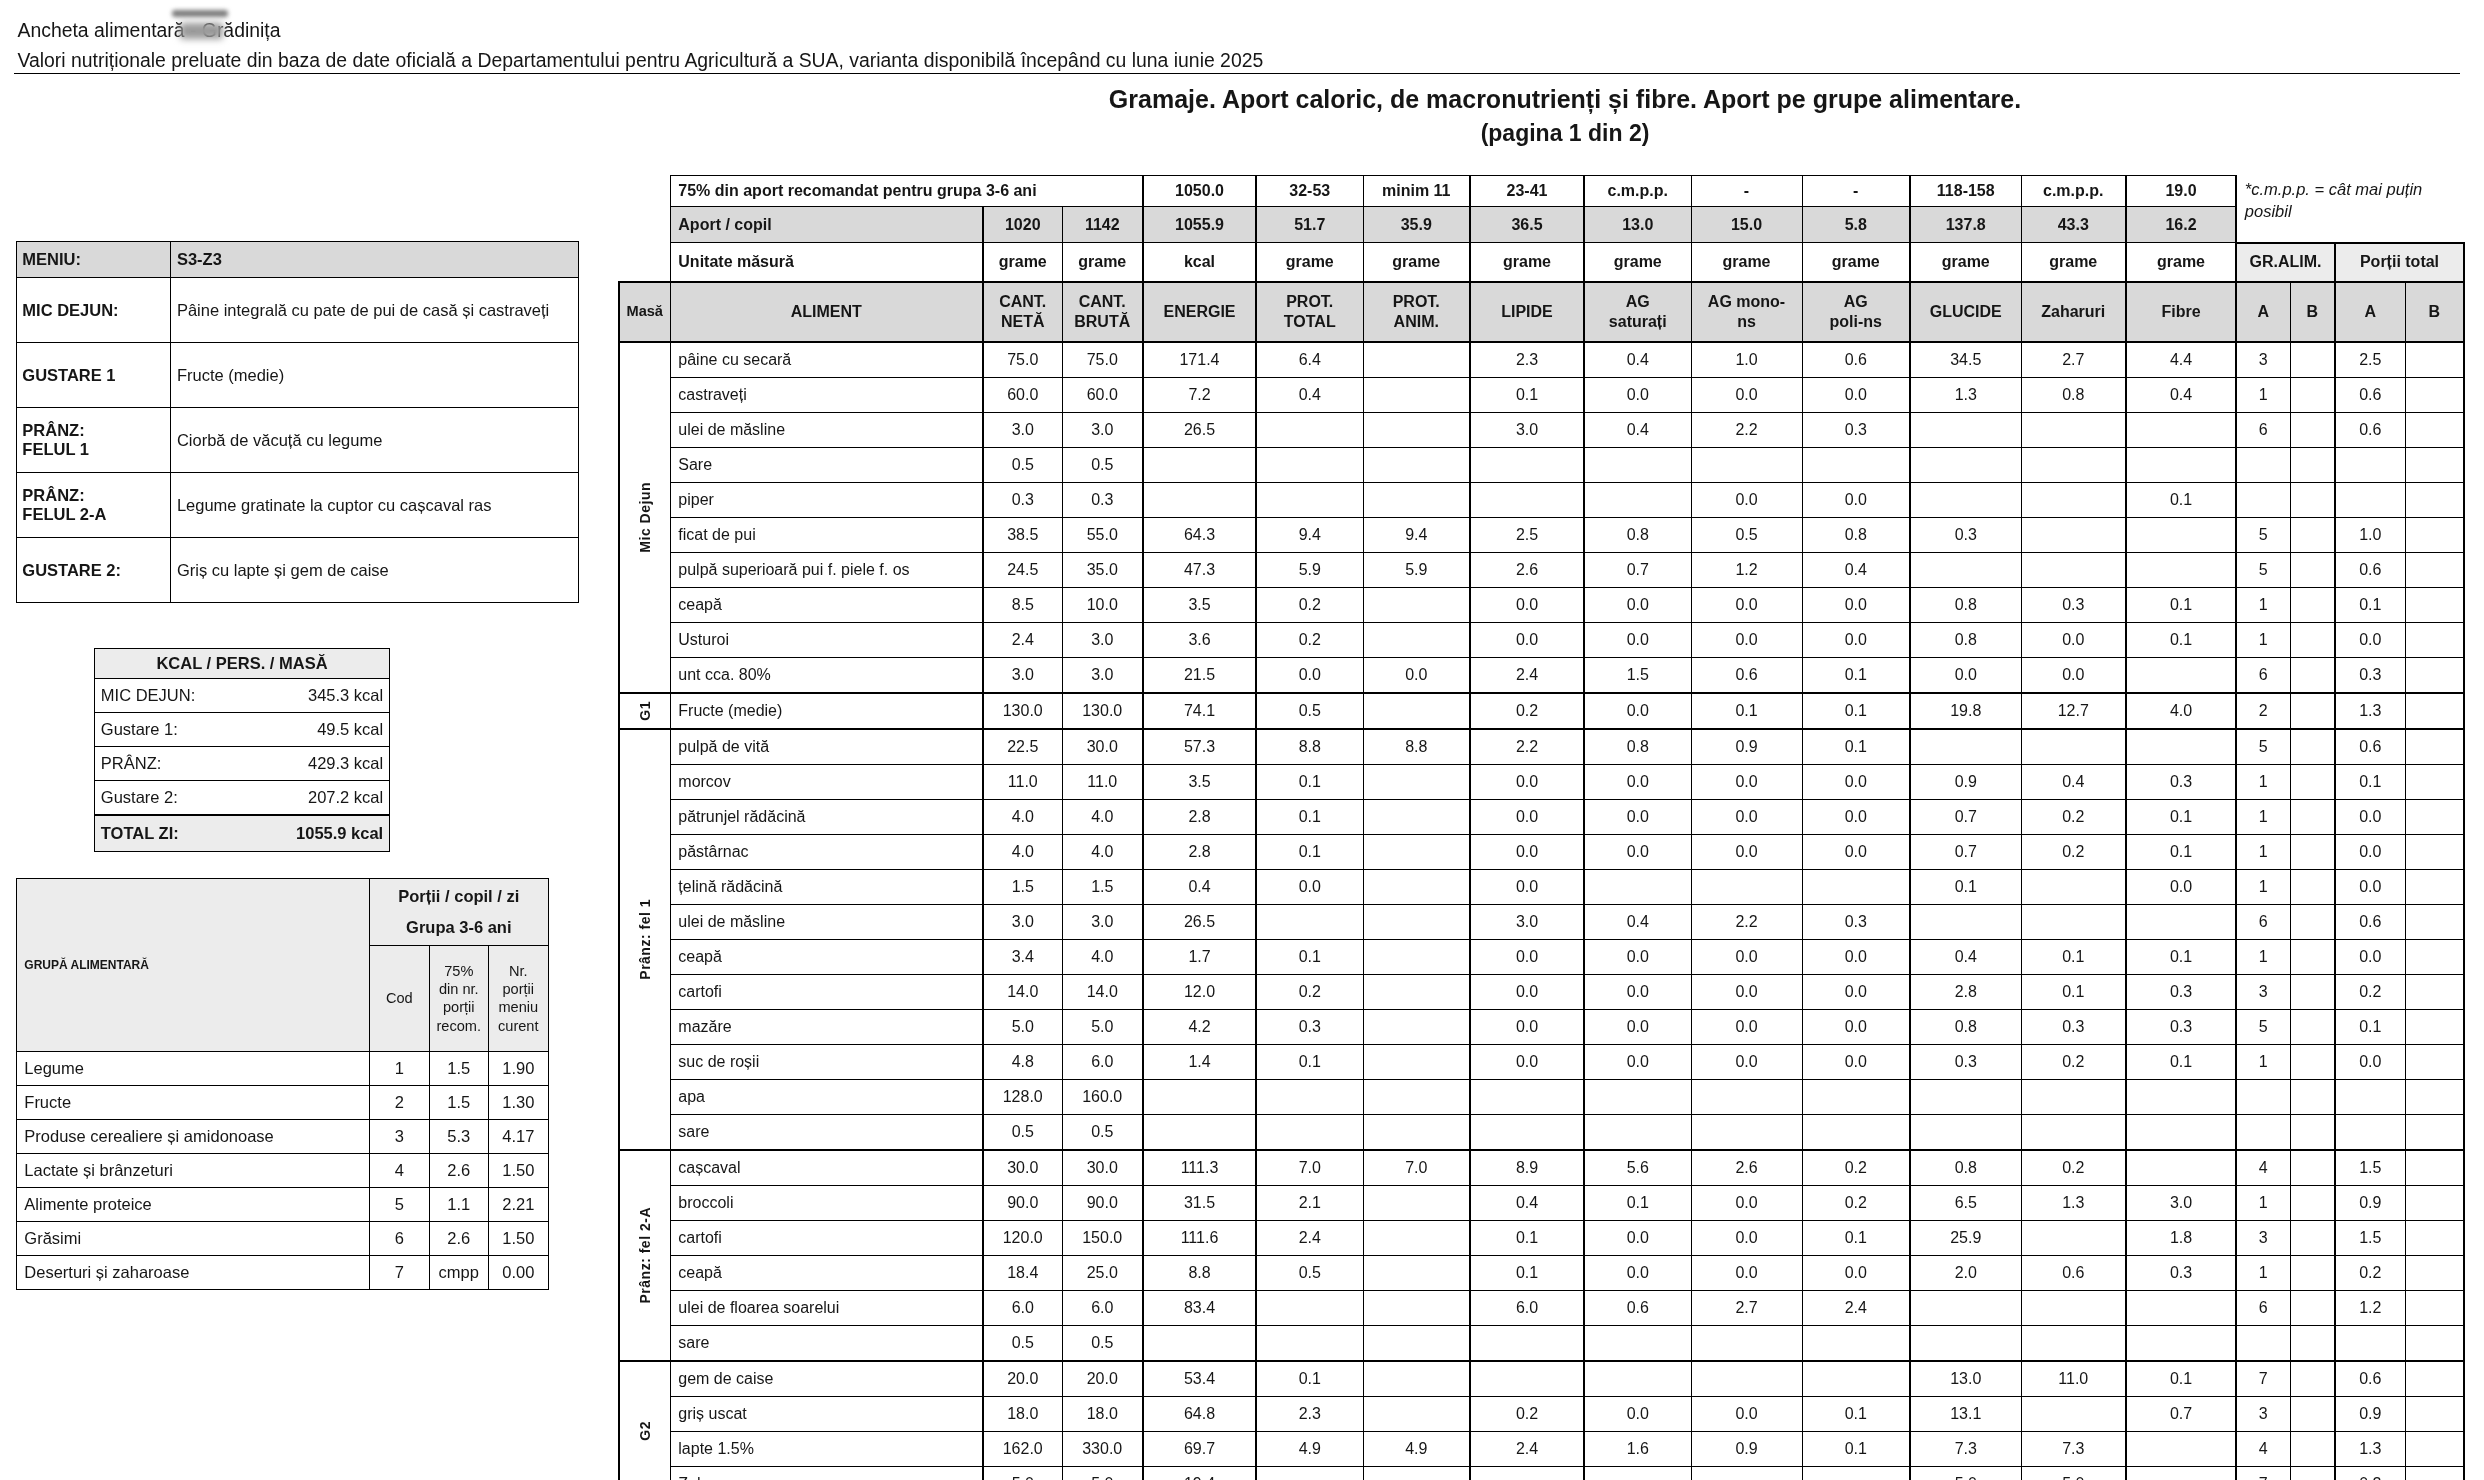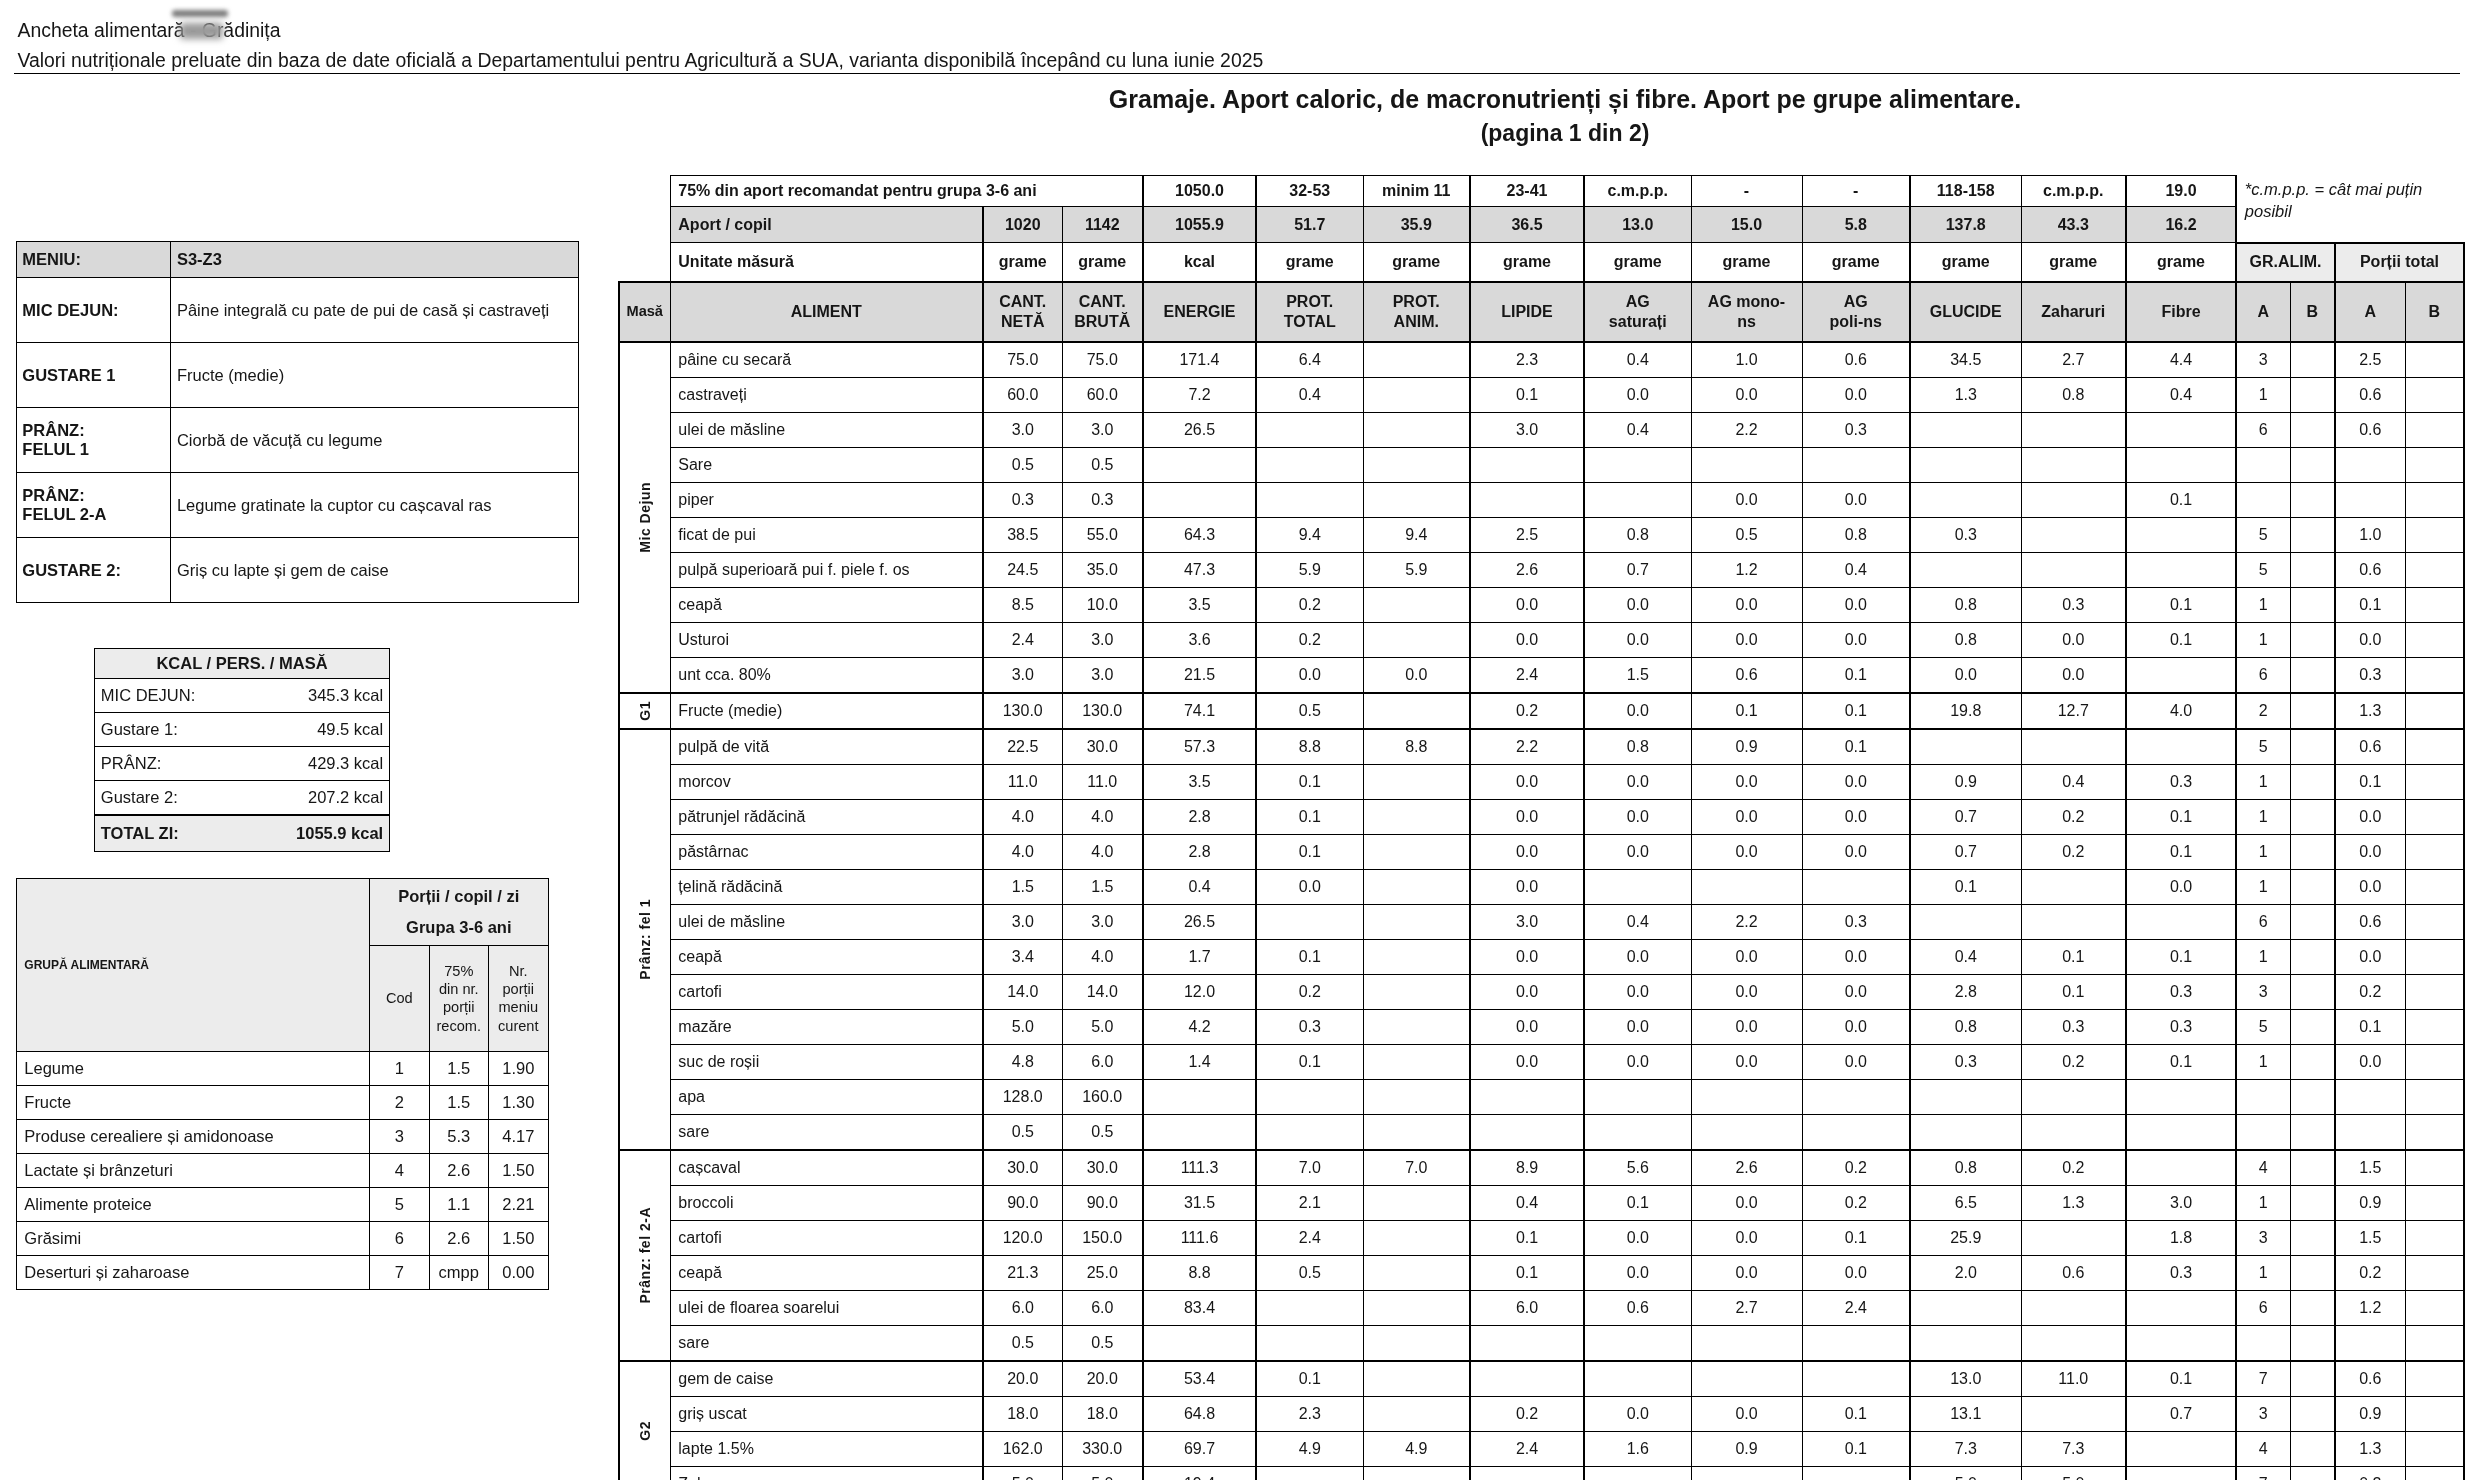--- a/index.html
+++ b/index.html
@@ -810,21 +810,21 @@
           <td class="tl">25.9</td>
           <td class=""></td>
           <td class="tl">1.8</td>
           <td class="tl">3</td>
           <td class=""></td>
           <td class="tl">1.5</td>
           <td class="tr2"></td>
         </tr>
         <tr class="body">
           <td class="al">ceapă</td>
-          <td class="tl">21.3</td>
+          <td class="tl">18.4</td>
           <td class="">25.0</td>
           <td class="tl">8.8</td>
           <td class="tl">0.5</td>
           <td class=""></td>
           <td class="tl">0.1</td>
           <td class="tl">0.0</td>
           <td class="">0.0</td>
           <td class="">0.0</td>
           <td class="tl">2.0</td>
           <td class="">0.6</td>

